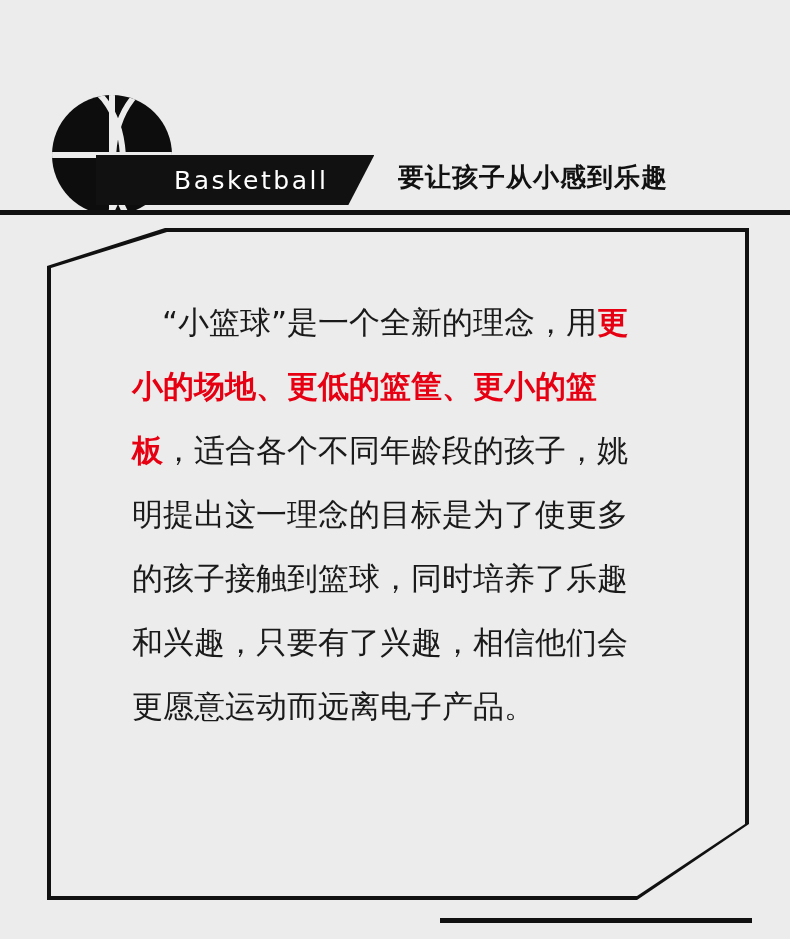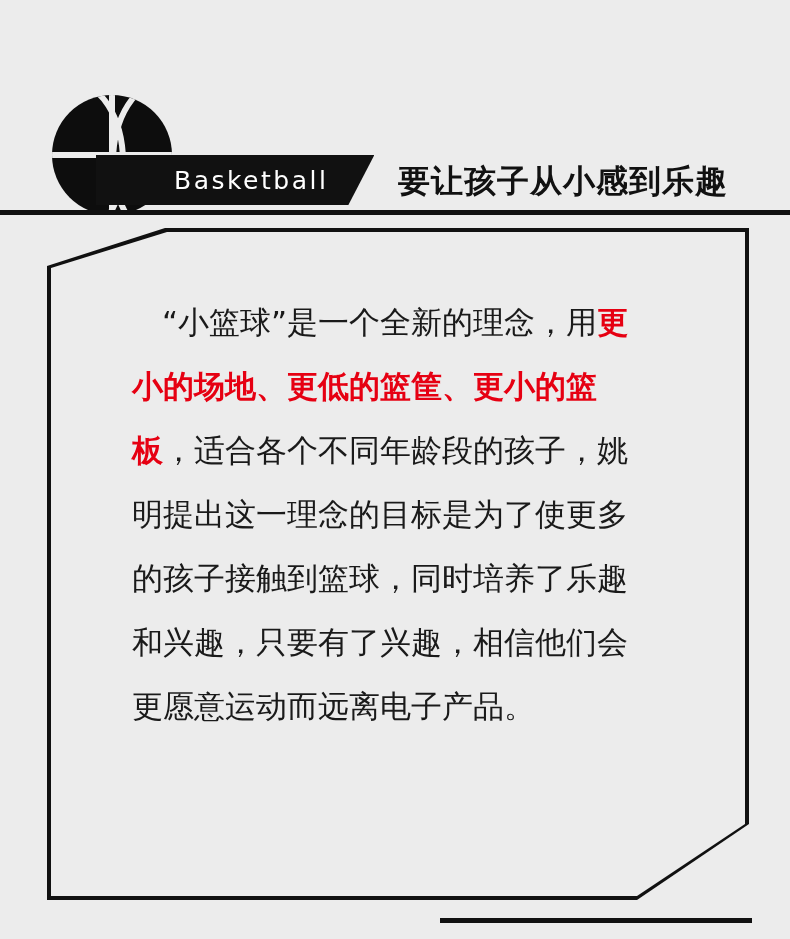--- a/index.html
+++ b/index.html
@@ -92,21 +92,21 @@
     letter-spacing: 2.5px;
     font-family: "DejaVu Sans", sans-serif;
     font-weight: 400;
     white-space: nowrap;
   }
 
   .headline {
     position: absolute;
     left: 398px;
     top: 160px;
-    font-size: 32px;
+    font-size: 26px;
     font-weight: bold;
     color: #111111;
     letter-spacing: 1px;
     white-space: nowrap;
     font-family: "DejaVu Sans", "Liberation Sans", sans-serif;
   }
 
   .header-rule {
     position: absolute;
     left: 0;

